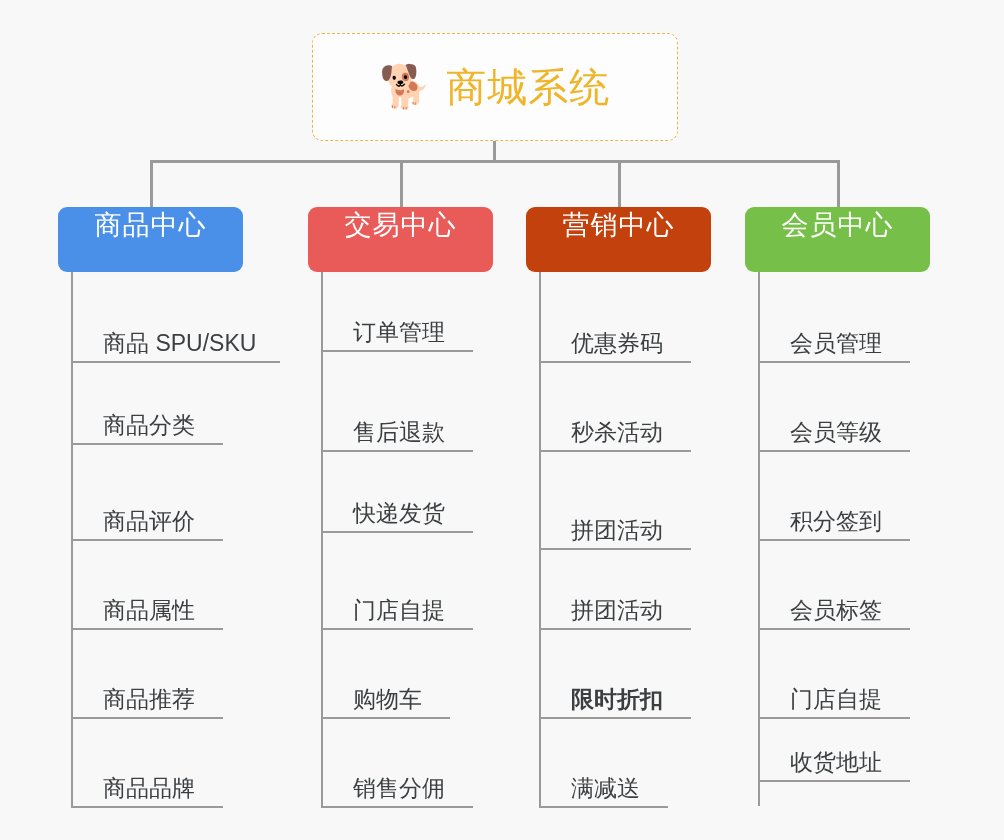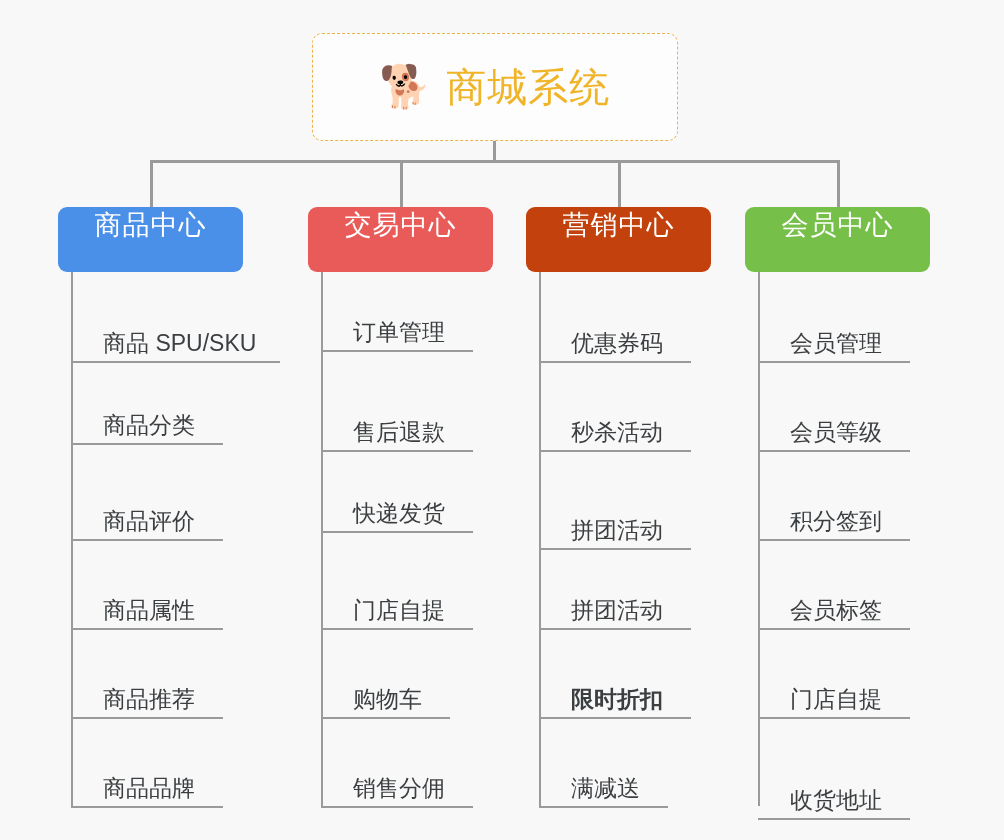--- a/index.html
+++ b/index.html
@@ -205,18 +205,18 @@
     </div>
     <div class="leaf" style="top:332px; width:152px;">
       <span class="leaf-label">积分签到</span>
     </div>
     <div class="leaf" style="top:421px; width:152px;">
       <span class="leaf-label">会员标签</span>
     </div>
     <div class="leaf" style="top:510px; width:152px;">
       <span class="leaf-label">门店自提</span>
     </div>
-    <div class="leaf" style="top:611px; width:152px;">
+    <div class="leaf" style="top:573px; width:152px;">
       <span class="leaf-label">收货地址</span>
     </div>
   </div>
 
 </div>
 
 </body></html>

